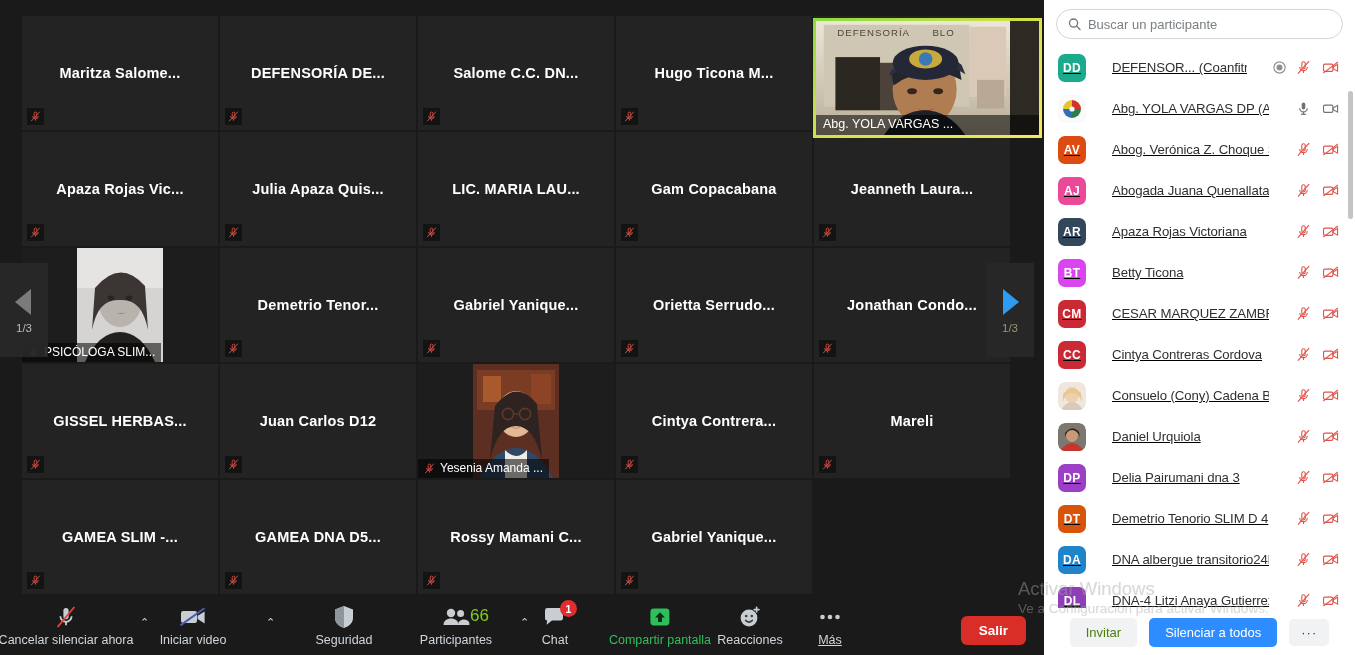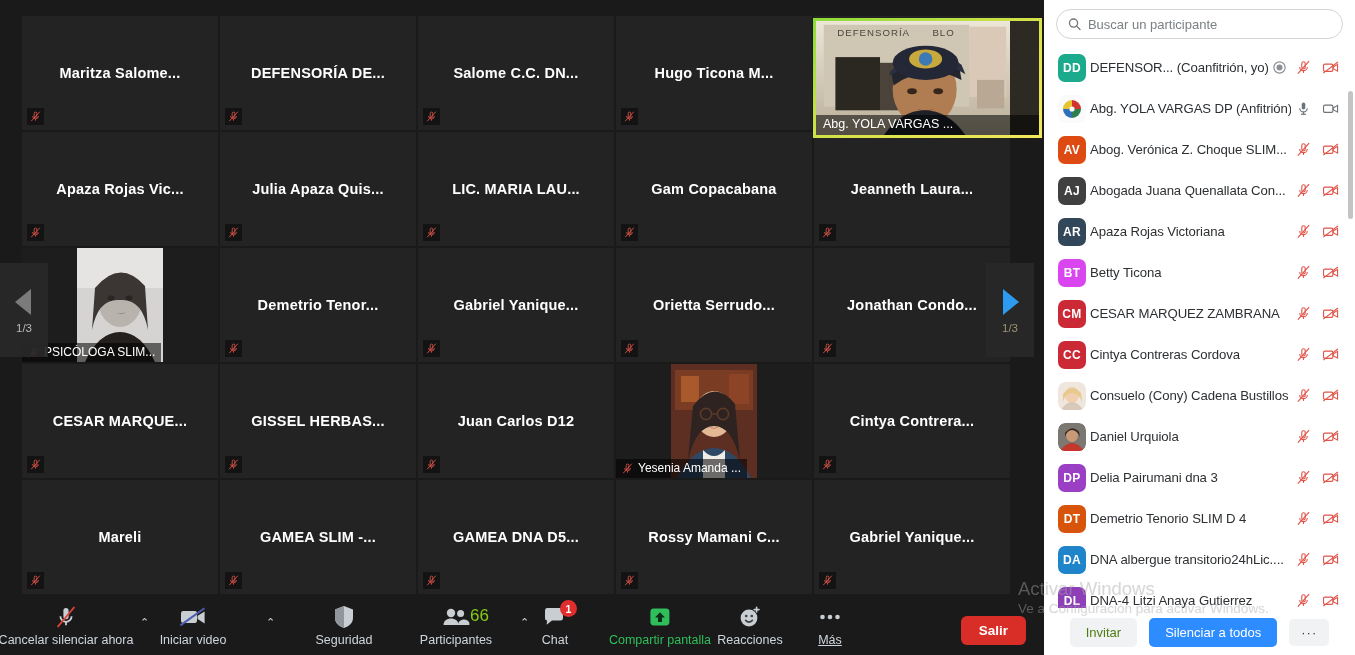--- a/index.html
+++ b/index.html
@@ -171,21 +171,22 @@
 
   #plist {
     flex: 1;
     overflow: hidden;
     position: relative;
   }
   .prow {
     display: flex; align-items: center;
     height: 41px;
     padding: 0 14px 0 14px;
-    gap: 4px;
+    gap: 26px;
+    text-decoration: underline;
   }
   .avatar {
     width: 28px; height: 28px;
     border-radius: 7px;
     flex: 0 0 28px;
     color: #fff;
     font-size: 12px; font-weight: bold;
     display: flex; align-items: center; justify-content: center;
     letter-spacing: .3px;
     overflow: hidden;
@@ -408,31 +409,20 @@
             <svg width="13" height="13" viewBox="0 0 20 20">
               <path d="M10 3.2a2 2 0 0 1 2 2v4.6a2 2 0 0 1-4 0V5.2a2 2 0 0 1 2-2z" fill="none" stroke="#e0544a" stroke-width="1.3"></path>
               <path d="M5.6 9.3a4.4 4.4 0 0 0 8.8 0" fill="none" stroke="#e0544a" stroke-width="1.3"></path>
               <line x1="10" y1="13.7" x2="10" y2="16.4" stroke="#e0544a" stroke-width="1.3"></line>
               <line x1="3.4" y1="17.2" x2="16.6" y2="2.6" stroke="#e0544a" stroke-width="1.4"></line>
             </svg>
           </div>
         </div>
         <div class="tile">
           <div class="tile-name">Jonathan  Condo...</div>
-          <div class="mic-badge">
-            <svg width="13" height="13" viewBox="0 0 20 20">
-              <path d="M10 3.2a2 2 0 0 1 2 2v4.6a2 2 0 0 1-4 0V5.2a2 2 0 0 1 2-2z" fill="none" stroke="#e0544a" stroke-width="1.3"></path>
-              <path d="M5.6 9.3a4.4 4.4 0 0 0 8.8 0" fill="none" stroke="#e0544a" stroke-width="1.3"></path>
-              <line x1="10" y1="13.7" x2="10" y2="16.4" stroke="#e0544a" stroke-width="1.3"></line>
-              <line x1="3.4" y1="17.2" x2="16.6" y2="2.6" stroke="#e0544a" stroke-width="1.4"></line>
-            </svg>
-          </div>
-        </div>
-        <div class="tile">
-          <div class="tile-name">CESAR  MARQUE...</div>
           <div class="mic-badge">
             <svg width="13" height="13" viewBox="0 0 20 20">
               <path d="M10 3.2a2 2 0 0 1 2 2v4.6a2 2 0 0 1-4 0V5.2a2 2 0 0 1 2-2z" fill="none" stroke="#e0544a" stroke-width="1.3"></path>
               <path d="M5.6 9.3a4.4 4.4 0 0 0 8.8 0" fill="none" stroke="#e0544a" stroke-width="1.3"></path>
               <line x1="10" y1="13.7" x2="10" y2="16.4" stroke="#e0544a" stroke-width="1.3"></line>
               <line x1="3.4" y1="17.2" x2="16.6" y2="2.6" stroke="#e0544a" stroke-width="1.4"></line>
             </svg>
           </div>
         </div>
         <div class="tile">
@@ -759,21 +749,21 @@
               <line x1="3.4" y1="17.2" x2="16.6" y2="2.6" stroke="#e0544a" stroke-width="1.4"></line>
             </svg>
             <svg width="19.549999999999997" height="17" viewBox="0 0 22 20">
               <rect x="2.5" y="6" width="11" height="8.6" rx="1.6" fill="none" stroke="#e0544a" stroke-width="1.3"></rect>
               <path d="M13.9 9.3 L19 6.3 v8 l-5.1-3z" fill="none" stroke="#e0544a" stroke-width="1.3"></path>
               <line x1="2.2" y1="16.6" x2="19.4" y2="3.6" stroke="#e0544a" stroke-width="1.4"></line>
             </svg>
           </div>
         </div>
         <div class="prow">
-          <div class="avatar" style="background: #404040;">AJ</div>
+          <div class="avatar" style="background: #ec4899;">AJ</div>
           <div class="pname">Abogada Juana Quenallata Con...</div>
           <div class="pic-group">
             <svg width="17" height="17" viewBox="0 0 20 20">
               <path d="M10 3.2a2 2 0 0 1 2 2v4.6a2 2 0 0 1-4 0V5.2a2 2 0 0 1 2-2z" fill="none" stroke="#e0544a" stroke-width="1.3"></path>
               <path d="M5.6 9.3a4.4 4.4 0 0 0 8.8 0" fill="none" stroke="#e0544a" stroke-width="1.3"></path>
               <line x1="10" y1="13.7" x2="10" y2="16.4" stroke="#e0544a" stroke-width="1.3"></line>
               <line x1="3.4" y1="17.2" x2="16.6" y2="2.6" stroke="#e0544a" stroke-width="1.4"></line>
             </svg>
             <svg width="19.549999999999997" height="17" viewBox="0 0 22 20">
               <rect x="2.5" y="6" width="11" height="8.6" rx="1.6" fill="none" stroke="#e0544a" stroke-width="1.3"></rect>

